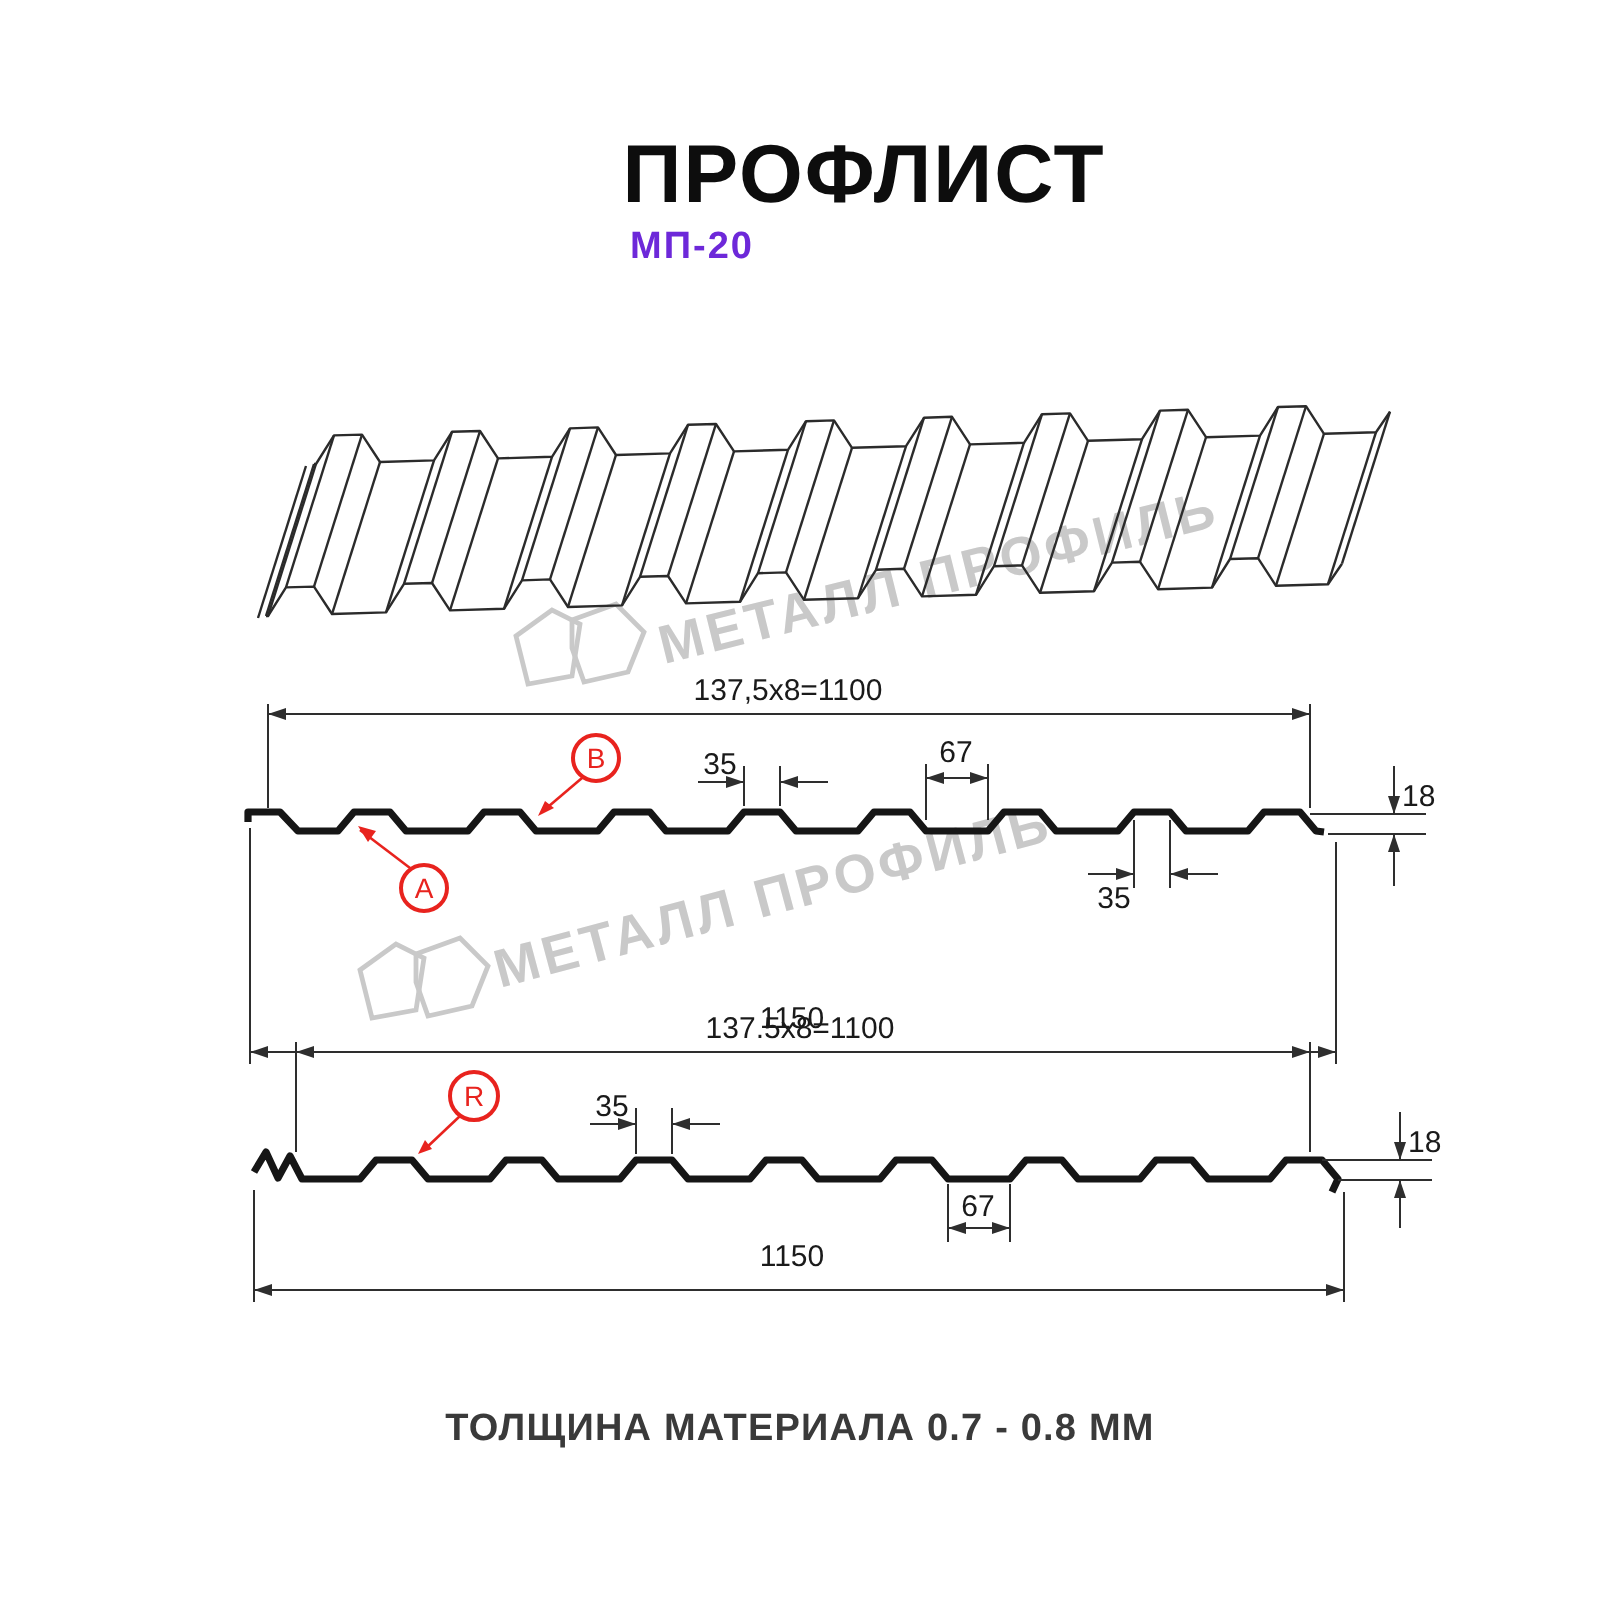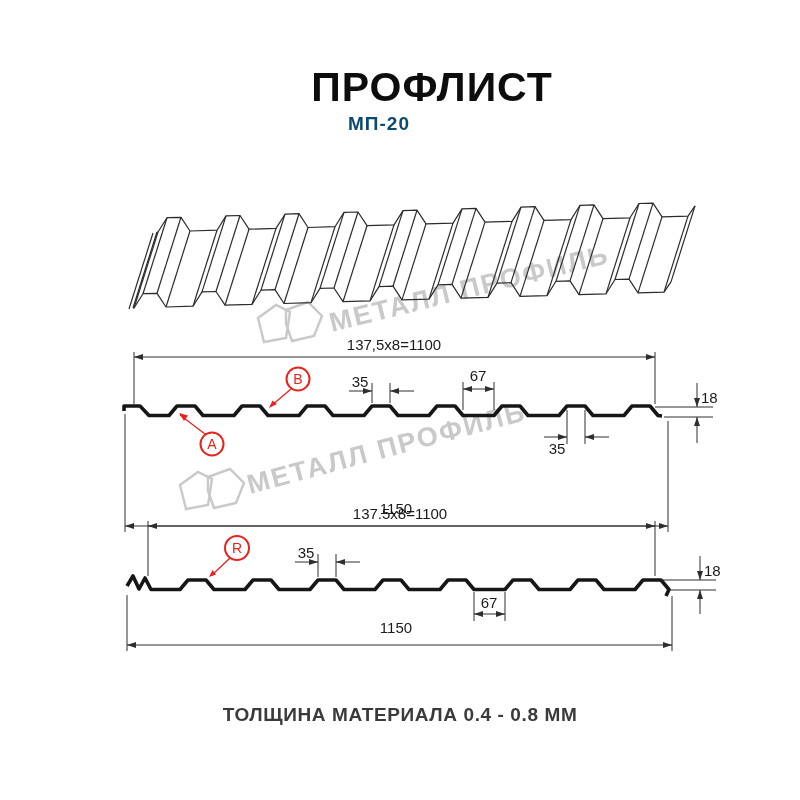--- a/index.html
+++ b/index.html
@@ -1,21 +1,21 @@
 <!DOCTYPE html>
 <html><head>
 <meta charset="utf-8">
 <style>
   html,body{margin:0;padding:0;background:#ffffff;}
   body{width:800px;height:800px;position:relative;overflow:hidden;
        font-family:"Liberation Sans", sans-serif;}
   .page-title{position:absolute;top:64px;left:0;width:800px;text-align:center;
        font-size:41px;font-weight:700;letter-spacing:1px;color:#0d0d0d;padding-left:32px;}
   .page-subtitle{position:absolute;top:113px;left:0;width:692px;text-align:center;
-       font-size:19px;font-weight:600;letter-spacing:1px;color:#0c4a6e;padding-left:33px;}
+       font-size:19px;font-weight:600;letter-spacing:1px;color:#6d28d9;}
   .footer-note{position:absolute;top:704px;left:0;width:800px;text-align:center;
        font-size:19px;font-weight:700;letter-spacing:0.6px;color:#3a3a3a;}
   svg{position:absolute;left:0;top:0;}
   .dim-line{stroke:#2e2e2e;stroke-width:1;fill:none;}
   .dim-arrow{fill:#2e2e2e;stroke:none;}
   .dim-text{font-family:"Liberation Sans",sans-serif;font-size:15px;fill:#1a1a1a;}
   .profile{stroke:#161616;stroke-width:3.6;fill:none;stroke-linejoin:round;}
   .thin{stroke:#2b2b2b;stroke-width:1.2;fill:none;stroke-linejoin:round;}
   .wm{stroke:#c9c9c9;fill:none;stroke-width:2.4;}
   .wm-text{font-family:"Liberation Sans",sans-serif;font-weight:700;font-size:27px;
@@ -222,13 +222,13 @@
 
     <g>
       <line class="marker-line" x1="230" y1="558" x2="212" y2="575"></line>
       <path class="marker-arrow" d="M209,577 L216,574.5 L212.5,570 Z"></path>
       <circle class="marker-circle" cx="237" cy="548" r="12"></circle>
       <text class="marker-text" x="237" y="553">R</text>
     </g>
   </g>
 </svg>
 
-<div class="footer-note">ТОЛЩИНА МАТЕРИАЛА 0.4 - 0.8 ММ</div>
+<div class="footer-note">ТОЛЩИНА МАТЕРИАЛА 0.7 - 0.8 ММ</div>
 
 </body></html>

